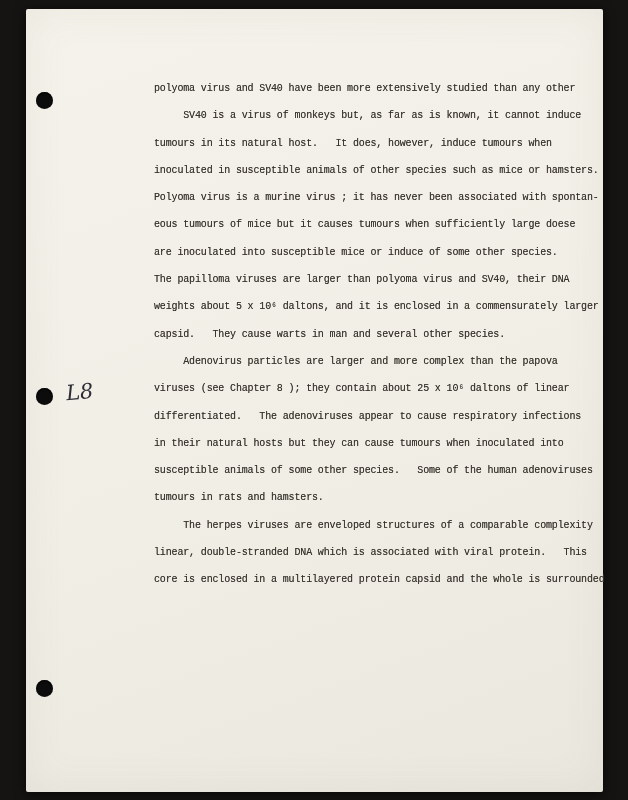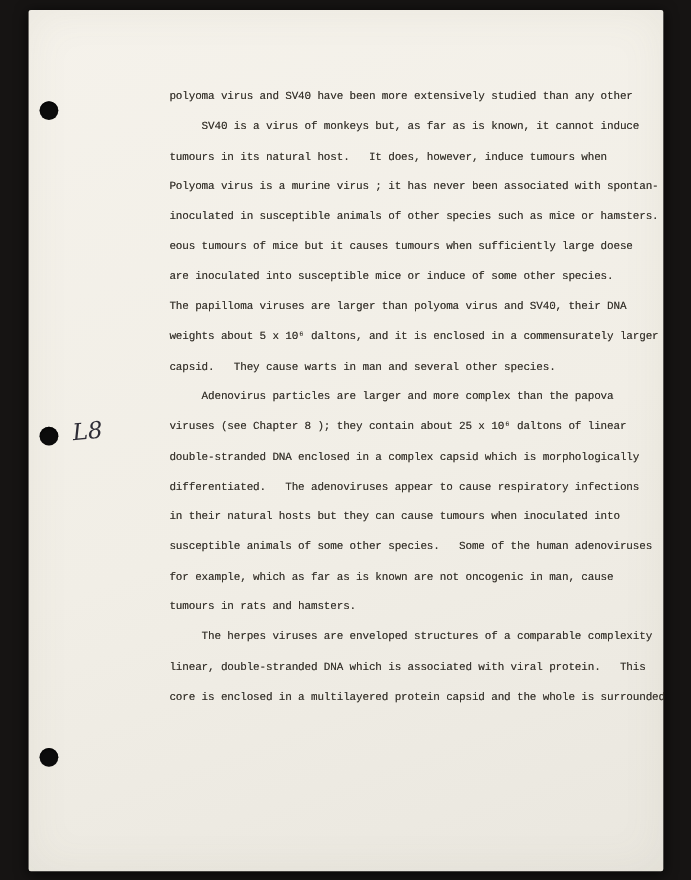--- a/index.html
+++ b/index.html
@@ -62,34 +62,32 @@
   }
 </style>
 </head>
 <body>
 
 <div class="paper">
   <div class="textblock">
     <div class="line">polyoma virus and SV40 have been more extensively studied than any other</div>
     <div class="line">     SV40 is a virus of monkeys but, as far as is known, it cannot induce</div>
     <div class="line">tumours in its natural host.   It does, however, induce tumours when</div>
+    <div class="line">inoculated in susceptible animals of other species such as mice or hamsters.</div>
     <div class="line">Polyoma virus is a murine virus ; it has never been associated with spontan-</div>
-    <div class="line">inoculated in susceptible animals of other species such as mice or hamsters.</div>
     <div class="line">eous tumours of mice but it causes tumours when sufficiently large doese</div>
     <div class="line">are inoculated into susceptible mice or induce of some other species.</div>
     <div class="line">The papilloma viruses are larger than polyoma virus and SV40, their DNA</div>
     <div class="line">weights about 5 x 10⁶ daltons, and it is enclosed in a commensurately larger</div>
     <div class="line">capsid.   They cause warts in man and several other species.</div>
     <div class="line">     Adenovirus particles are larger and more complex than the papova</div>
     <div class="line">viruses (see Chapter 8 ); they contain about 25 x 10⁶ daltons of linear</div>
-    <div class="line">double-stranded DNA enclosed in a complex capsid which is morphologically</div>
     <div class="line">differentiated.   The adenoviruses appear to cause respiratory infections</div>
     <div class="line">in their natural hosts but they can cause tumours when inoculated into</div>
     <div class="line">susceptible animals of some other species.   Some of the human adenoviruses</div>
-    <div class="line">for example, which as far as is known are not oncogenic in man, cause</div>
     <div class="line">tumours in rats and hamsters.</div>
     <div class="line">     The herpes viruses are enveloped structures of a comparable complexity</div>
     <div class="line">linear, double-stranded DNA which is associated with viral protein.   This</div>
     <div class="line">core is enclosed in a multilayered protein capsid and the whole is surrounded</div>
   </div>
 </div>
 
 <div class="hole hole-1"></div>
 <div class="hole hole-2"></div>
 <div class="hole hole-3"></div>

